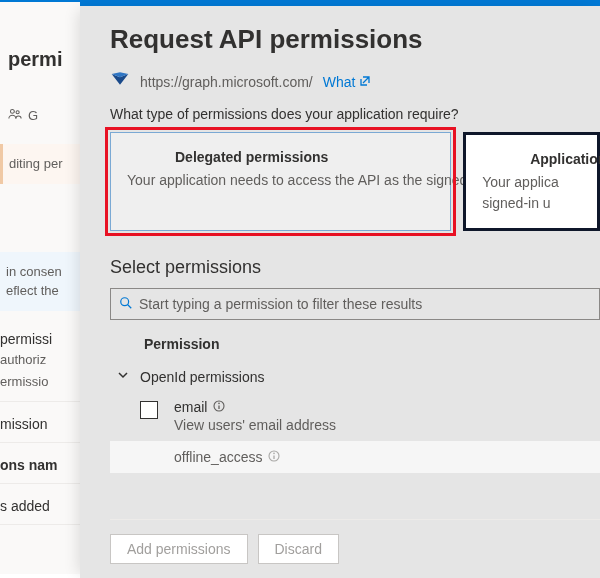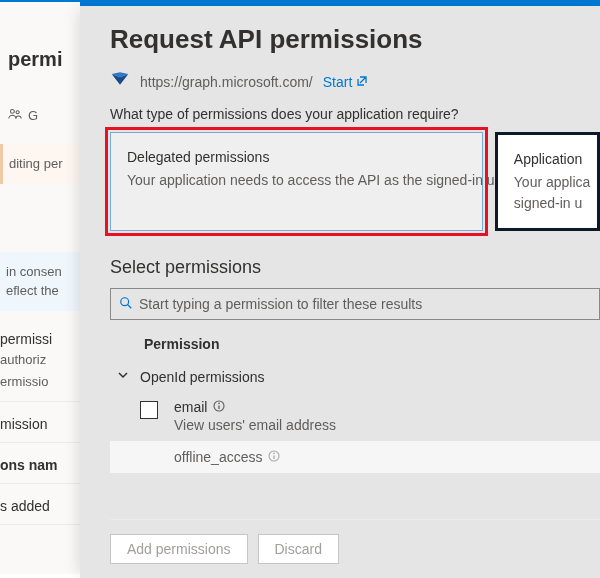--- a/index.html
+++ b/index.html
@@ -113,21 +113,21 @@
       line-height: 1.5;
       min-width: 100px;
     }
     .type-card.selected {
       background: #efefef;
       border: 1px solid #7aa9d4;
       outline: 3px solid #e81123;
       outline-offset: 2px;
       width: 420px;
     }
-    .type-card .tc-title { font-weight: 400; color: #323130; margin-bottom: 2px; }
+    .type-card .tc-title { font-weight: 700; color: #323130; margin-bottom: 2px; margin-left: 48px; }
     .type-card .tc-desc { color: #605e5c; font-size: 14px; }
 
     .section-title {
       font-size: 18px;
       font-weight: 400;
       color: #323130;
       margin-bottom: 10px;
     }
     .search-box {
       display: flex;
@@ -245,21 +245,21 @@
 
   <div class="api-row">
     <span class="api-logo">
       <svg viewBox="0 0 24 18">
           <path d="M2 3 L12 16 L22 3 L12 7 Z" fill="#1a4a8a"></path>
           <path d="M2 3 L12 7 L22 3 L12 1 Z" fill="#2f76c4"></path>
         </svg>
     </span>
     <span class="api-url">https://graph.microsoft.com/</span>
     <span class="docs-link">
-      <span>Start</span>
+      <span>What</span>
       <span>
         <svg viewBox="0 0 12 12">
             <path d="M4 2h6v6M10 2L4 8" fill="none" stroke="#0078d4" stroke-width="1.3"></path>
             <path d="M8 10H2V4" fill="none" stroke="#0078d4" stroke-width="1.3"></path>
           </svg>
       </span>
     </span>
   </div>
 
   <div class="prompt">What type of permissions does your application require?</div>

